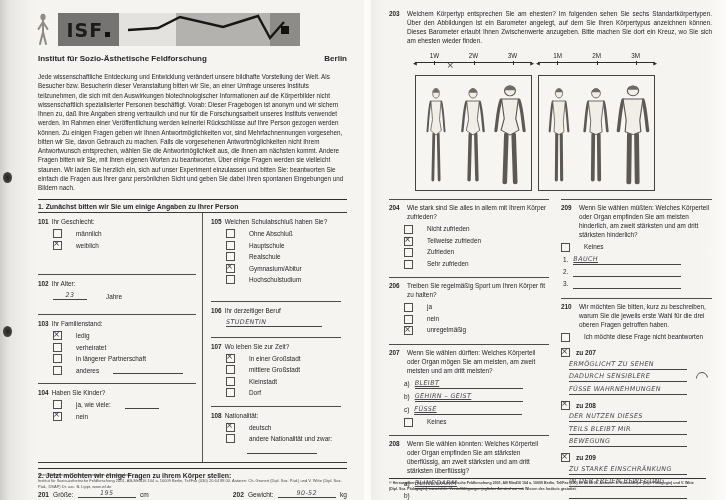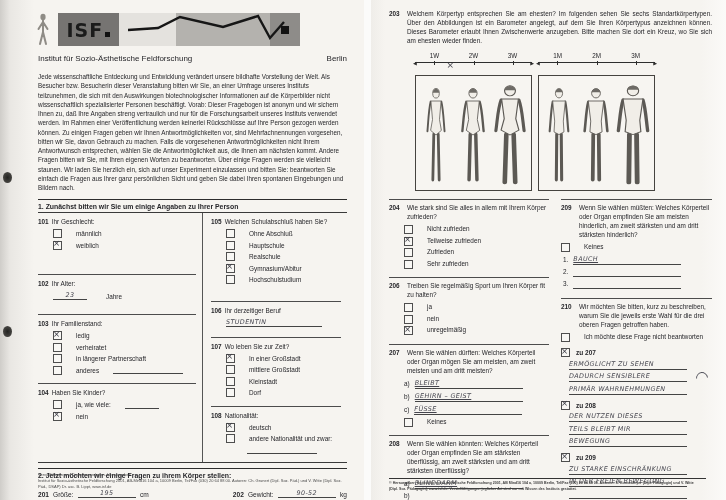--- a/index.html
+++ b/index.html
@@ -18,21 +18,21 @@
   .bar{position:absolute;left:20px;top:1px;width:242px;height:33px;display:flex;}
   .seg{height:100%;}
   .s1{width:72px;background:#767472;display:flex;align-items:center;justify-content:center;}
   .s1 .isf{font-weight:800;font-size:19px;letter-spacing:1px;color:#1b1b1b;font-family:"DejaVu Sans",sans-serif;transform:scaleY(1.05);}
   .sq{display:inline-block;width:5px;height:5px;background:#111;margin-left:2px;margin-top:9px;}
   .s2{width:68px;background:#e4e2de;}
   .s3{width:112px;background:#b4b2ae;}
   .s4{width:36px;background:#8e8c89;display:flex;align-items:center;justify-content:center;}
   .sq2{width:8px;height:8px;background:#121212;}
   .zig{position:absolute;left:20px;top:1px;pointer-events:none;}
-  .titlerow{display:flex;justify-content:space-between;margin-top:6px;font-weight:normal;font-size:8px;}
+  .titlerow{display:flex;justify-content:space-between;margin-top:6px;font-weight:bold;font-size:8px;}
   .intro{margin:9px 0 0 0;font-size:6.3px;line-height:1.47;text-align:left;}
 
   .sechead{margin-top:7px;border-top:1.3px solid #2c2c2c;padding:3px 0 2px 0;font-weight:bold;font-size:6.9px;}
   .cols{display:flex;border-top:1px solid #3a3a3a;border-bottom:1px solid #3a3a3a;}
   .col{padding:0 6px 0 0;}
   .c1{width:158px;border-right:1px solid #555;}
   .c2{flex:1;padding-left:8px;}
   .q{padding:5px 0 6px 0;}
   .q + .q{border-top:1px solid #4c4c4c;}
   .qh{font-size:6.4px;margin-bottom:4px;}
@@ -540,21 +540,21 @@
 
             <div class="zu">
               <div class="zuh">
                   <span class="cb">
                     <i>×</i>
                   </span>
                   <b>zu 207</b>
                 </div>
               <span class="zl blank hw">ERMÖGLICHT ZU SEHEN</span>
               <span class="zl blank hw">DADURCH SENSIBLERE</span>
-              <span class="zl blank hw">PRIMÄR WAHRNEHMUNGEN</span>
+              <span class="zl blank hw">FÜSSE WAHRNEHMUNGEN</span>
             </div>
             <div class="zu">
               <div class="zuh">
                   <span class="cb">
                     <i>×</i>
                   </span>
                   <b>zu 208</b>
                 </div>
               <span class="zl blank hw">DER NUTZEN DIESES</span>
               <span class="zl blank hw">TEILS BLEIBT MIR</span>

